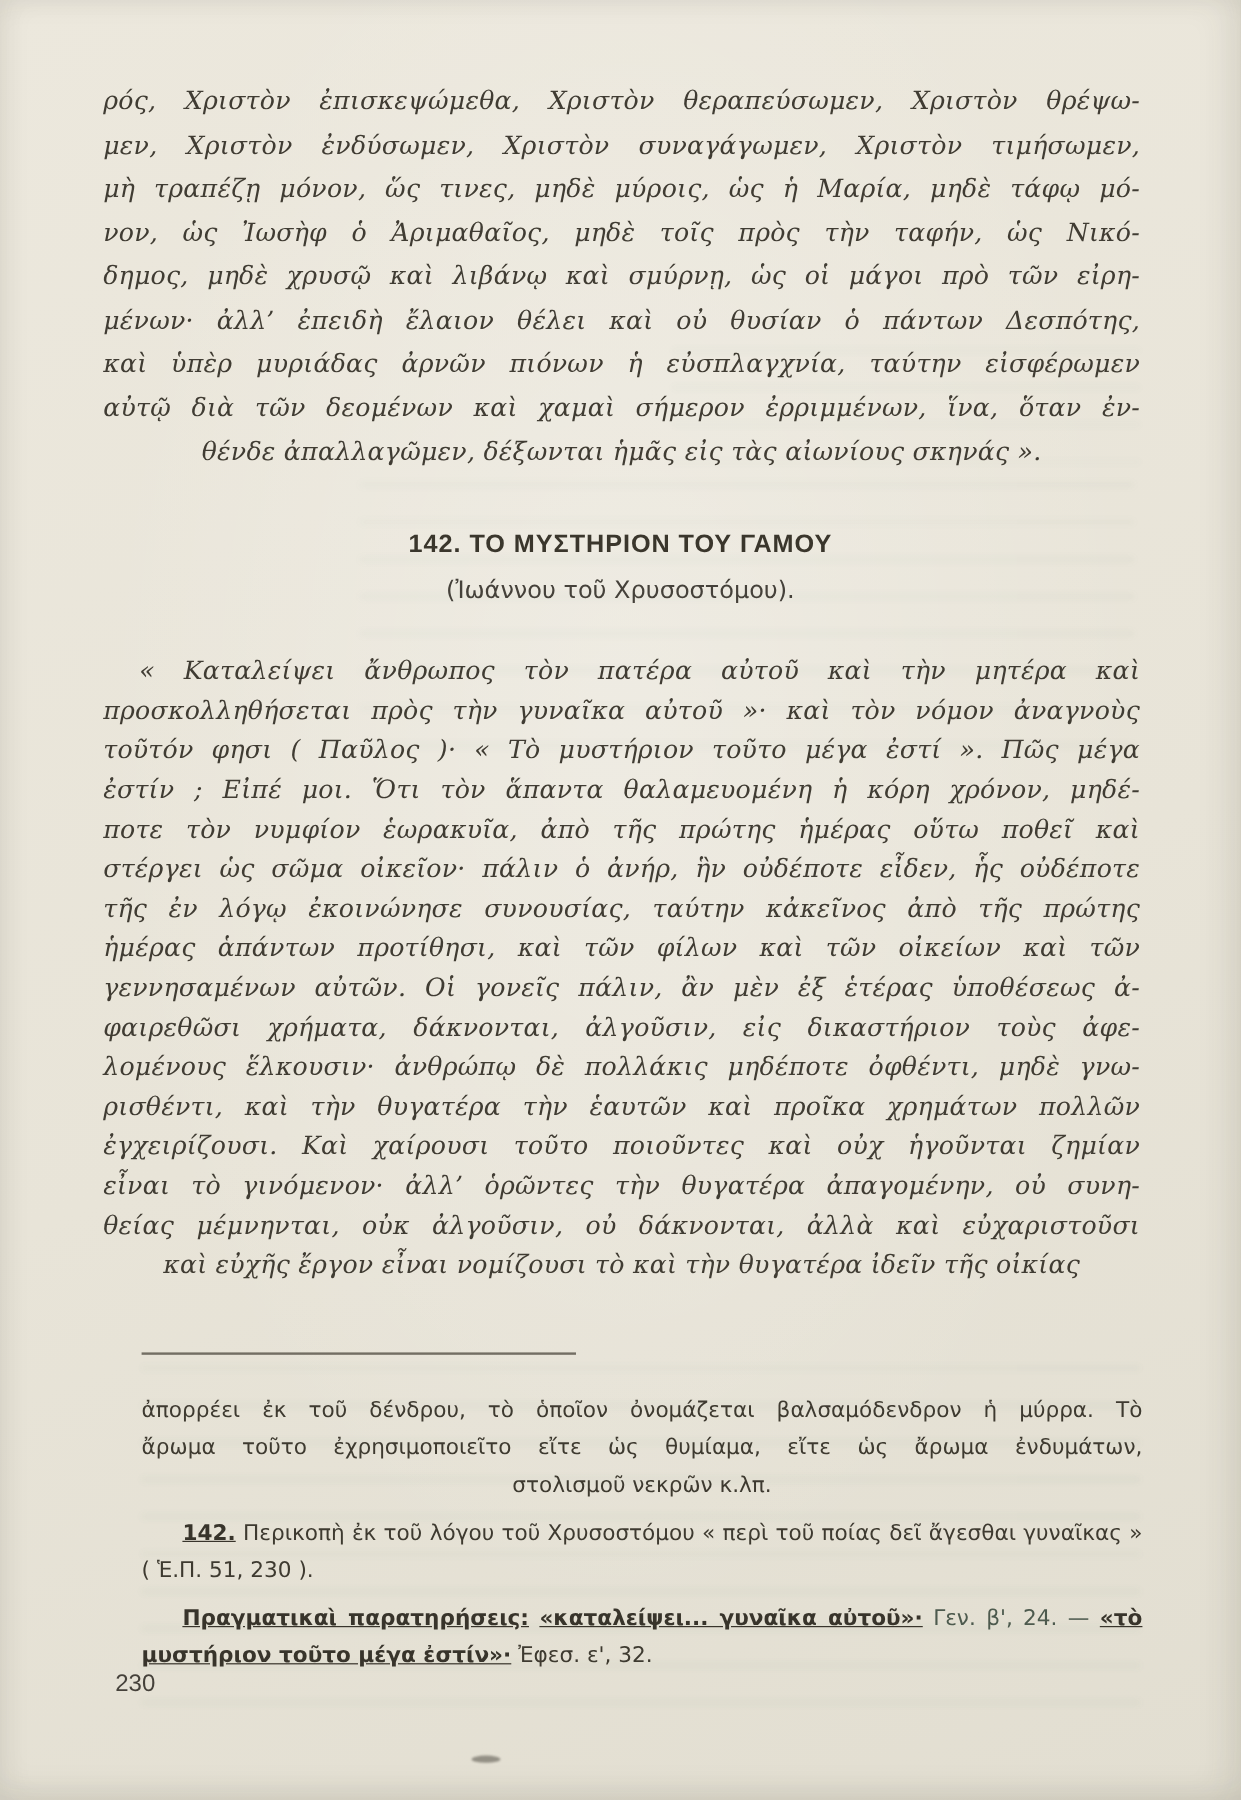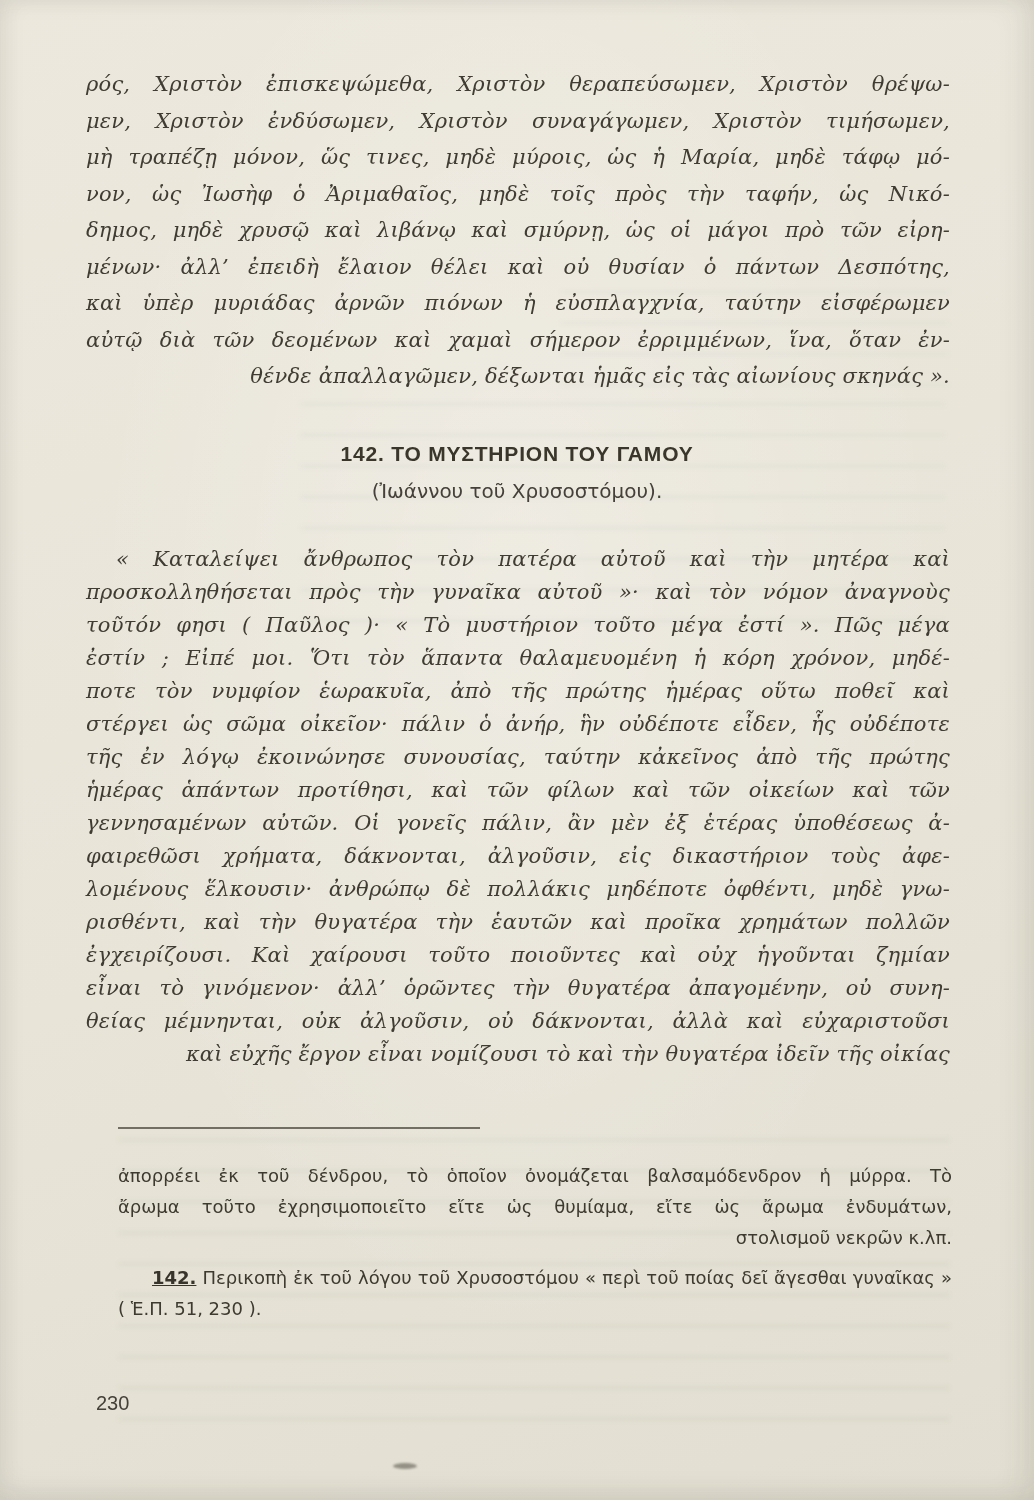--- a/index.html
+++ b/index.html
@@ -50,21 +50,21 @@
     letter-spacing: 0.2px;
     color: #403c33;
   }
   .justified-lines {
     white-space: pre-line;
     text-align: justify;
     text-align-last: justify;
   }
   .plain-line {
     white-space: pre-line;
-    text-align: right;
+    text-align: center;
   }
 
   .continuation {
     position: absolute;
     left: 86px;
     top: 66px;
     width: 864px;
     line-height: 36.5px;
   }
 
@@ -193,20 +193,27 @@
       <div class="justified-lines">ἀπορρέει ἐκ τοῦ δένδρου, τὸ ὁποῖον ὀνομάζεται βαλσαμόδενδρον ἡ μύρρα. Τὸ
 ἄρωμα τοῦτο ἐχρησιμοποιεῖτο εἴτε ὡς θυμίαμα, εἴτε ὡς ἄρωμα ἐνδυμάτων,</div>
       <div class="plain-line">στολισμοῦ νεκρῶν κ.λπ.</div>
     </div>
 
     <div class="footnote indented">
       <strong>142.</strong>
       <span>Περικοπὴ ἐκ τοῦ λόγου τοῦ Χρυσοστόμου « περὶ τοῦ ποίας δεῖ ἄγεσθαι γυναῖκας » ( Ἑ.Π. 51, 230 ).</span>
     </div>
 
+    <div class="footnote indented">
+      <strong>Πραγματικαὶ παρατηρήσεις:</strong>
+      <strong>«καταλείψει... γυναῖκα αὐτοῦ»·</strong>
+      <span class="ref-source">Γεν. β', 24. —</span>
+      <strong>«τὸ μυστήριον τοῦτο μέγα ἐστίν»·</strong>
+      <span>Ἐφεσ. ε', 32.</span>
+    </div>
 
   </div>
 
   <div class="page-number">230</div>
 
   <div class="smudge"></div>
 
 </div>
 
 </body></html>

